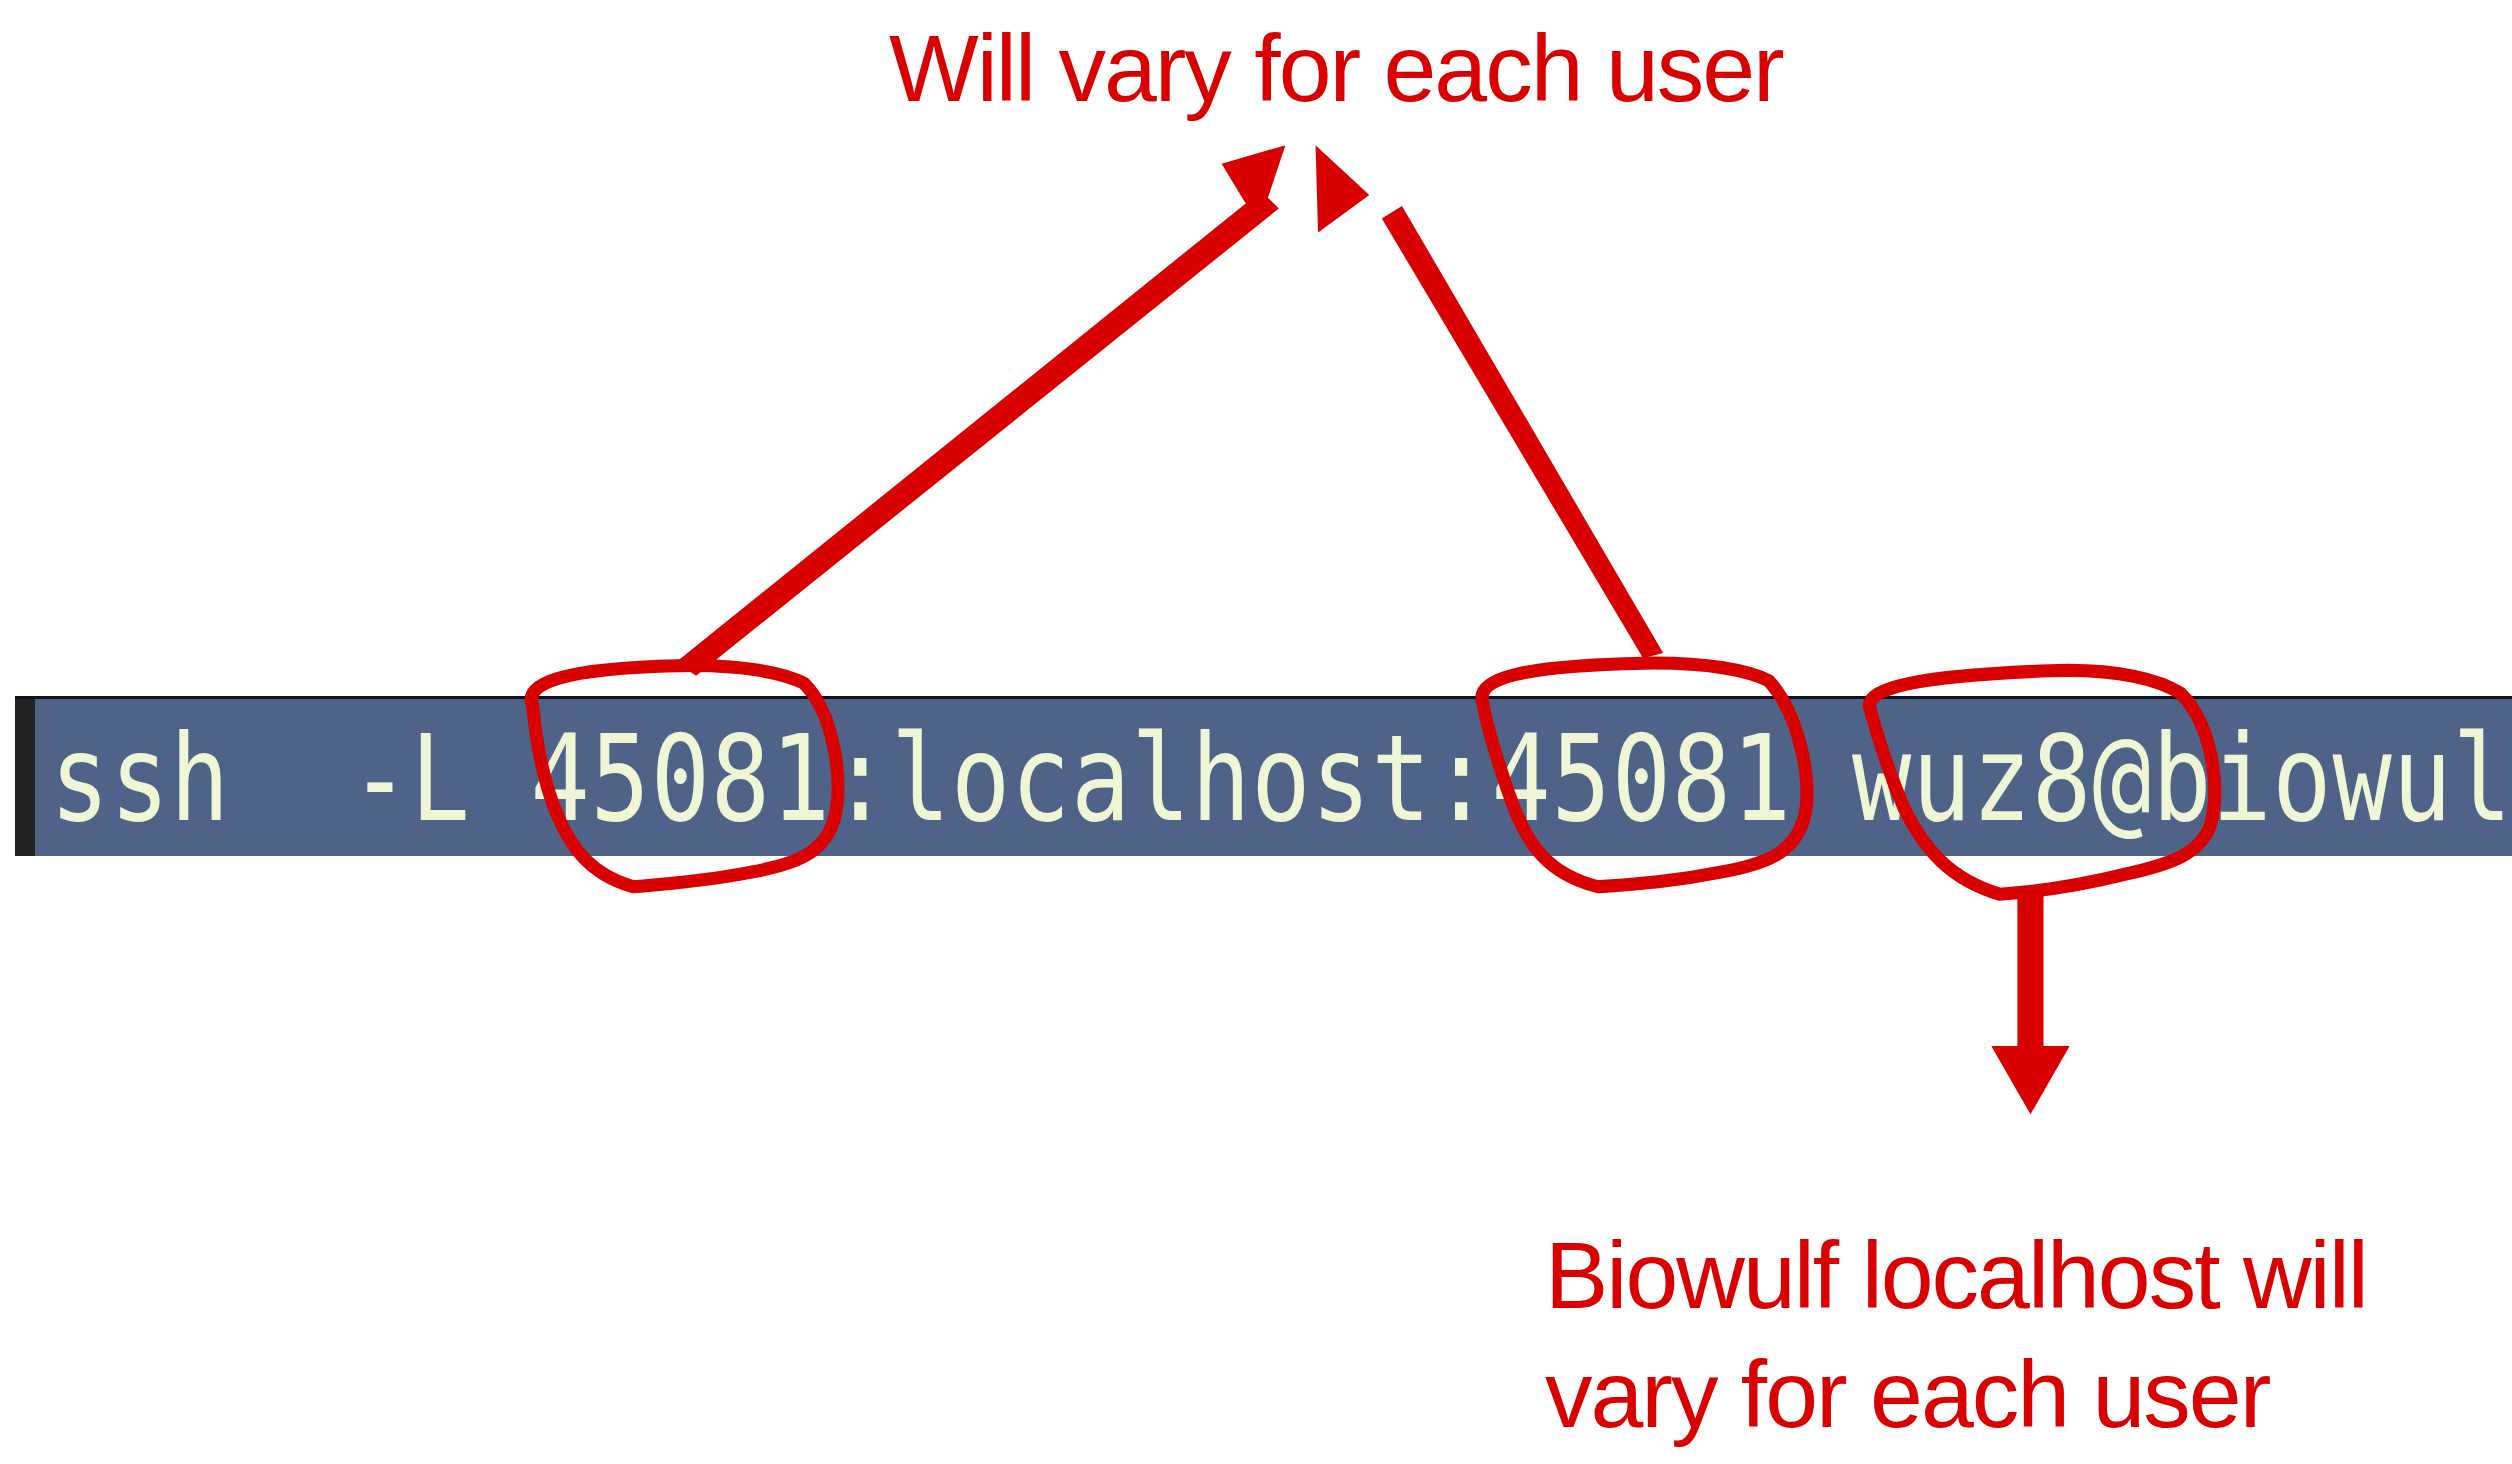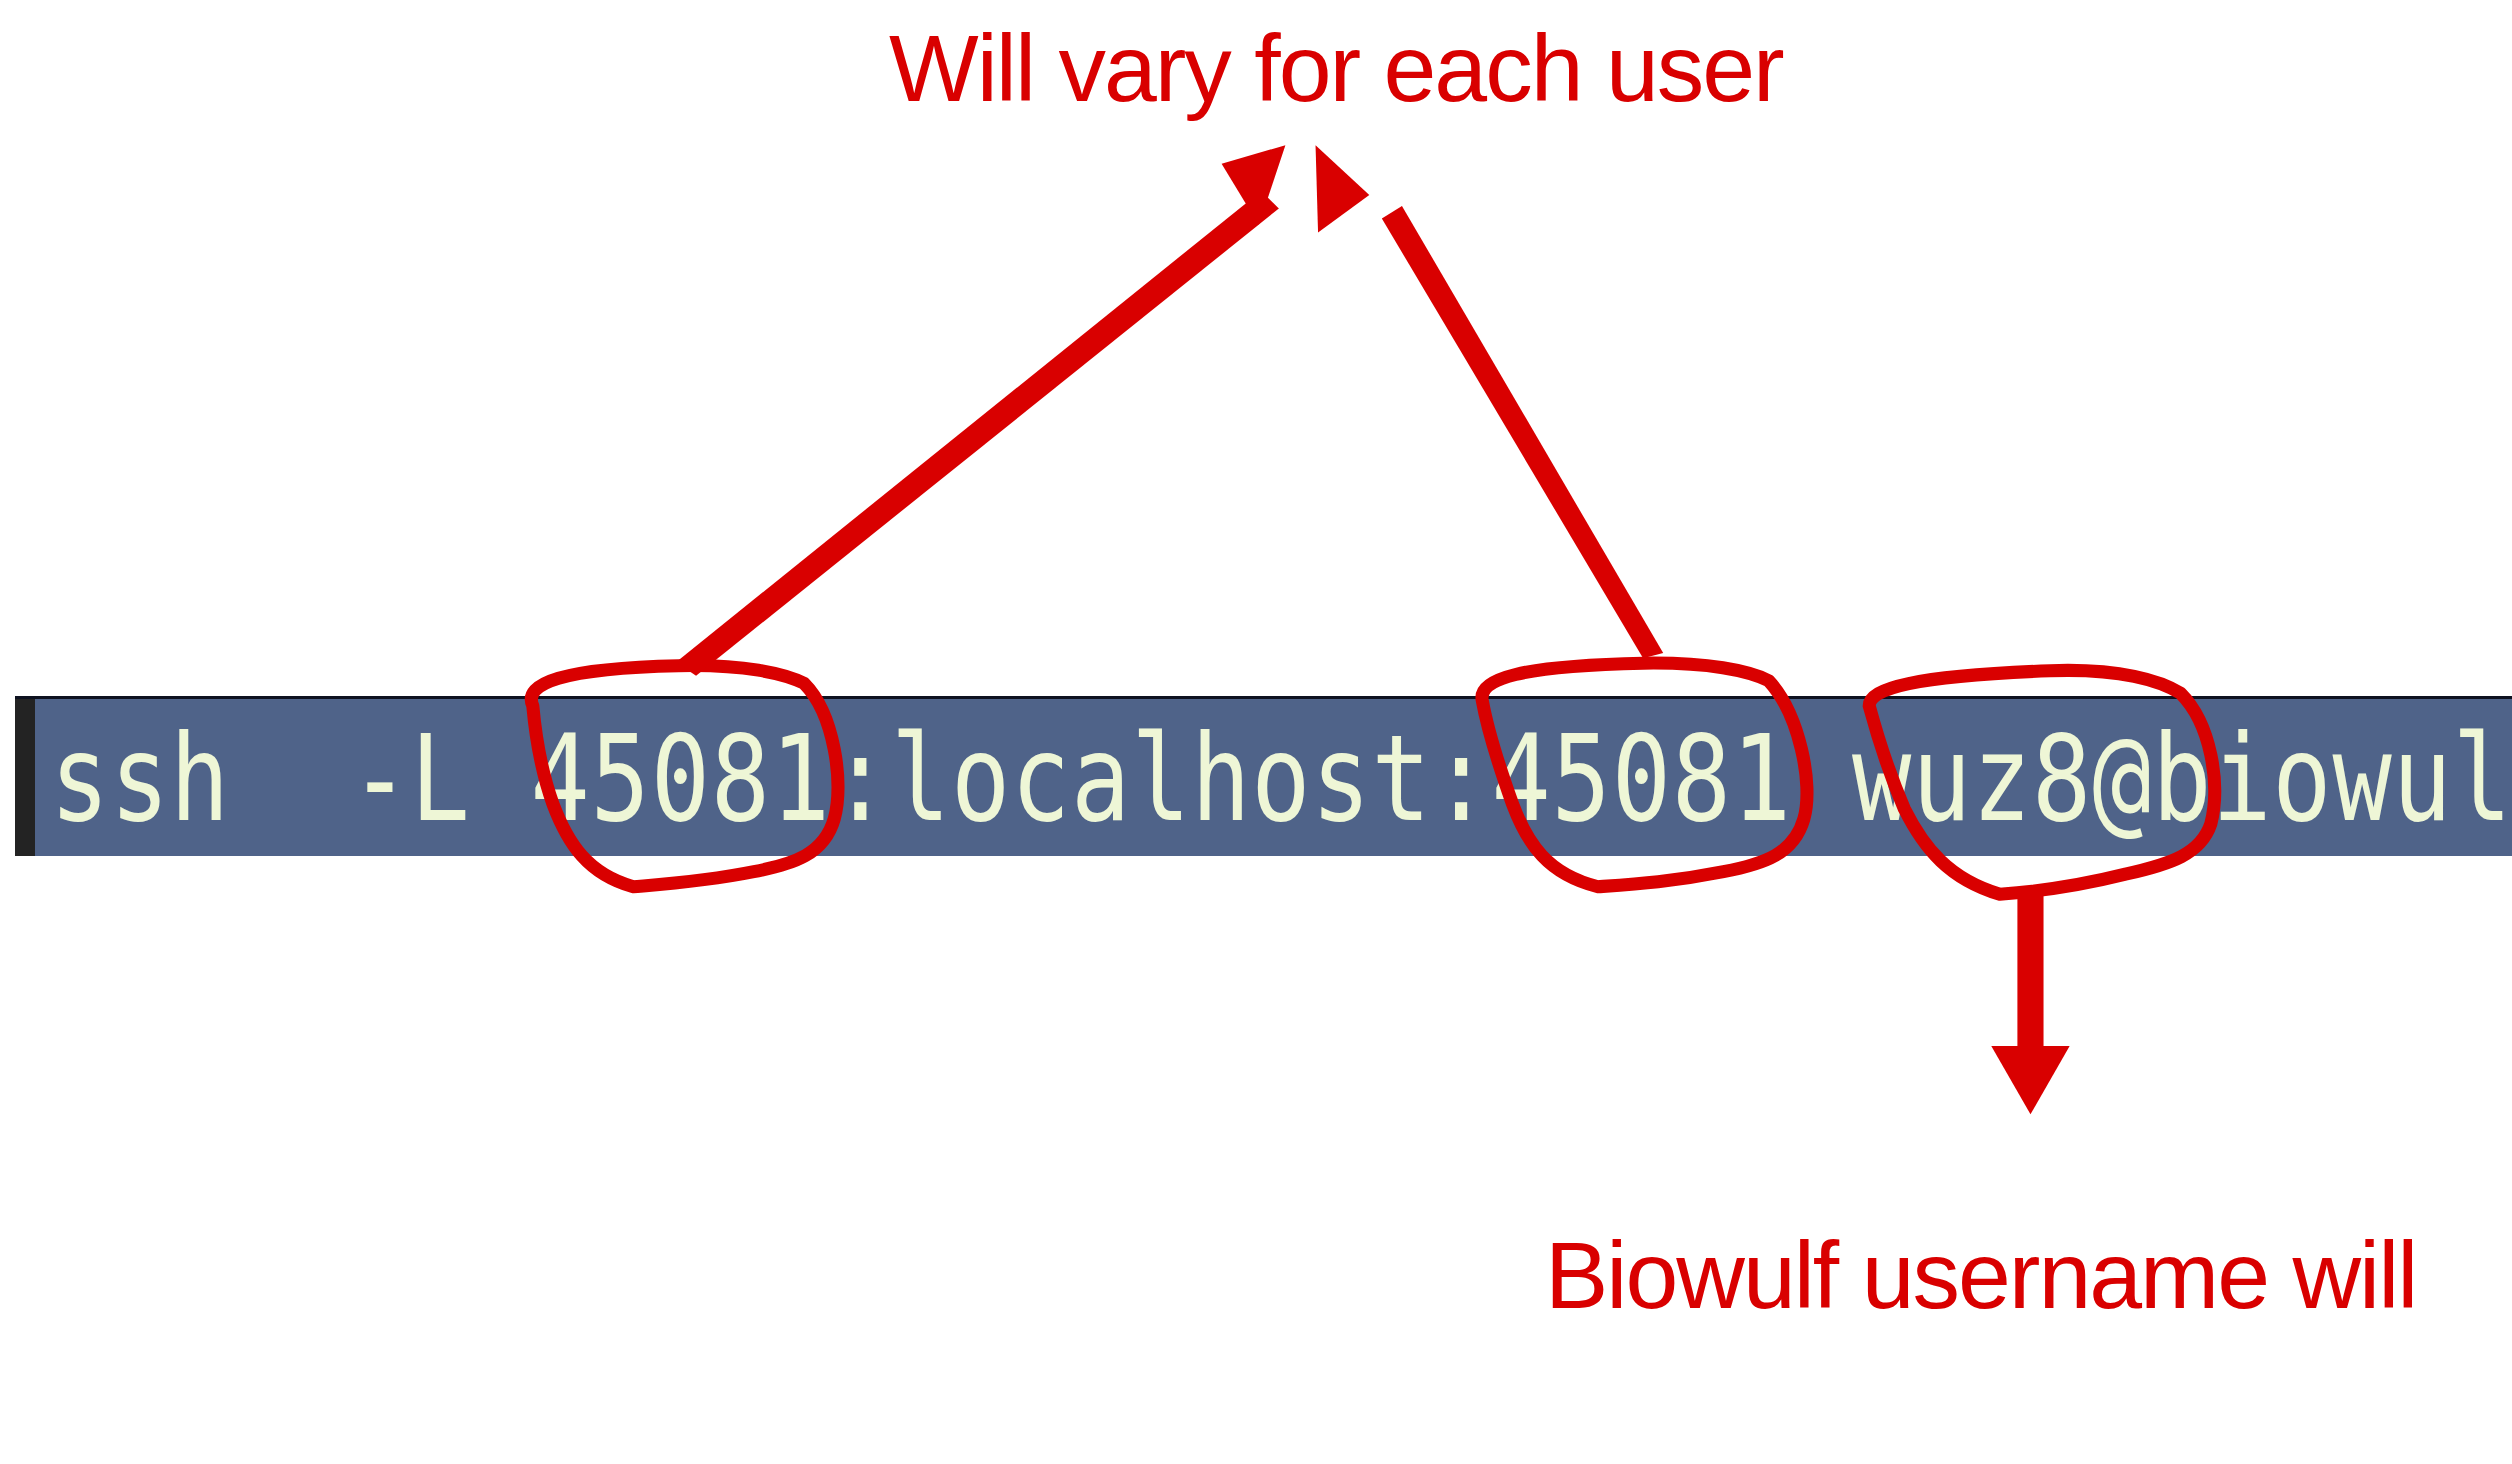--- a/index.html
+++ b/index.html
@@ -45,21 +45,22 @@
     transform-origin: left center;
   }
 
   svg.overlay { position: absolute; left: 0; top: 0; }
 </style>
 </head>
 <body>
 
 <div id="callout-top" class="callout">Will vary for each user</div>
 <div id="callout-bottom" class="callout">
-  <div>Biowulf username will</div>
+  <div>Biowulf localhost will</div>
+  <div>vary for each user</div>
 </div>
 
 <div class="terminal-frame"></div>
 <div class="terminal-selection"></div>
 
 <div class="terminal-line"><span>ssh</span><span>  </span><span>-L</span><span> </span><span>45081</span><span>:</span><span>localhost</span><span>:</span><span>45081</span><span> </span><span>wuz8</span><span>@</span><span>biowulf.nih.gov</span></div>
 
 <svg class="overlay" width="3135" height="1464" viewBox="0 0 6239 2914">
   <g fill="none" stroke="#d90000" stroke-width="26" stroke-linejoin="round" stroke-linecap="round">
 

